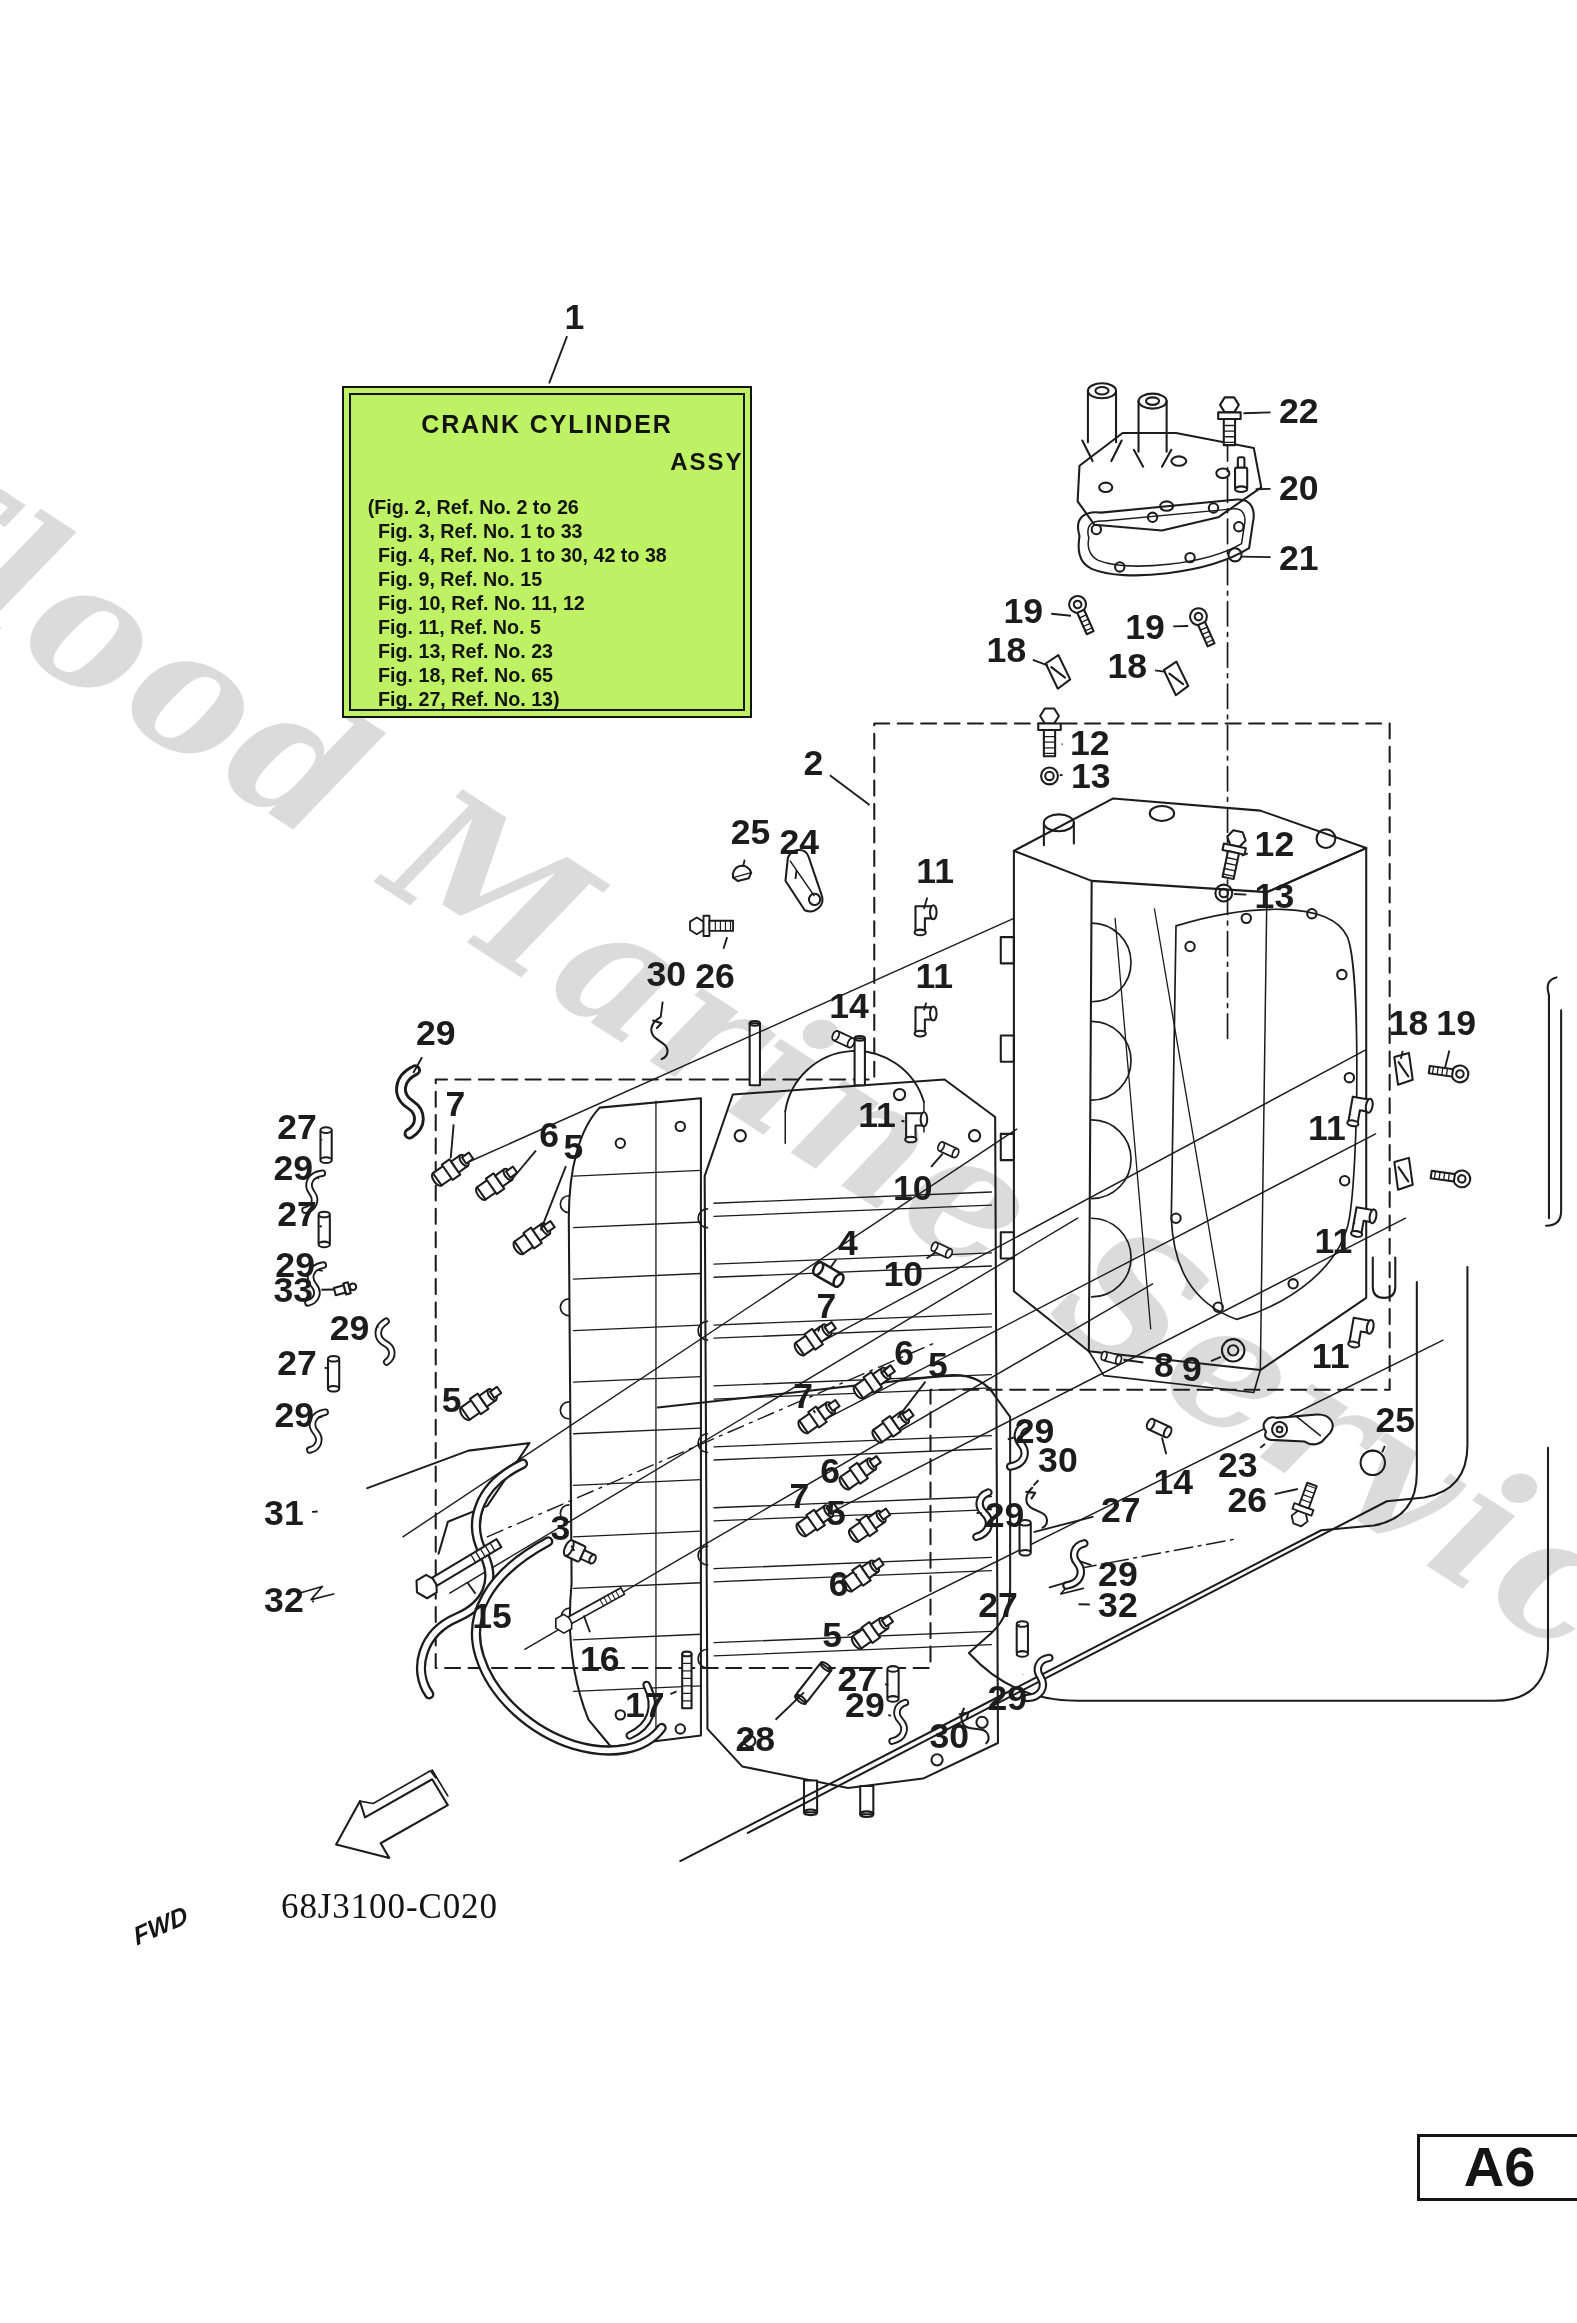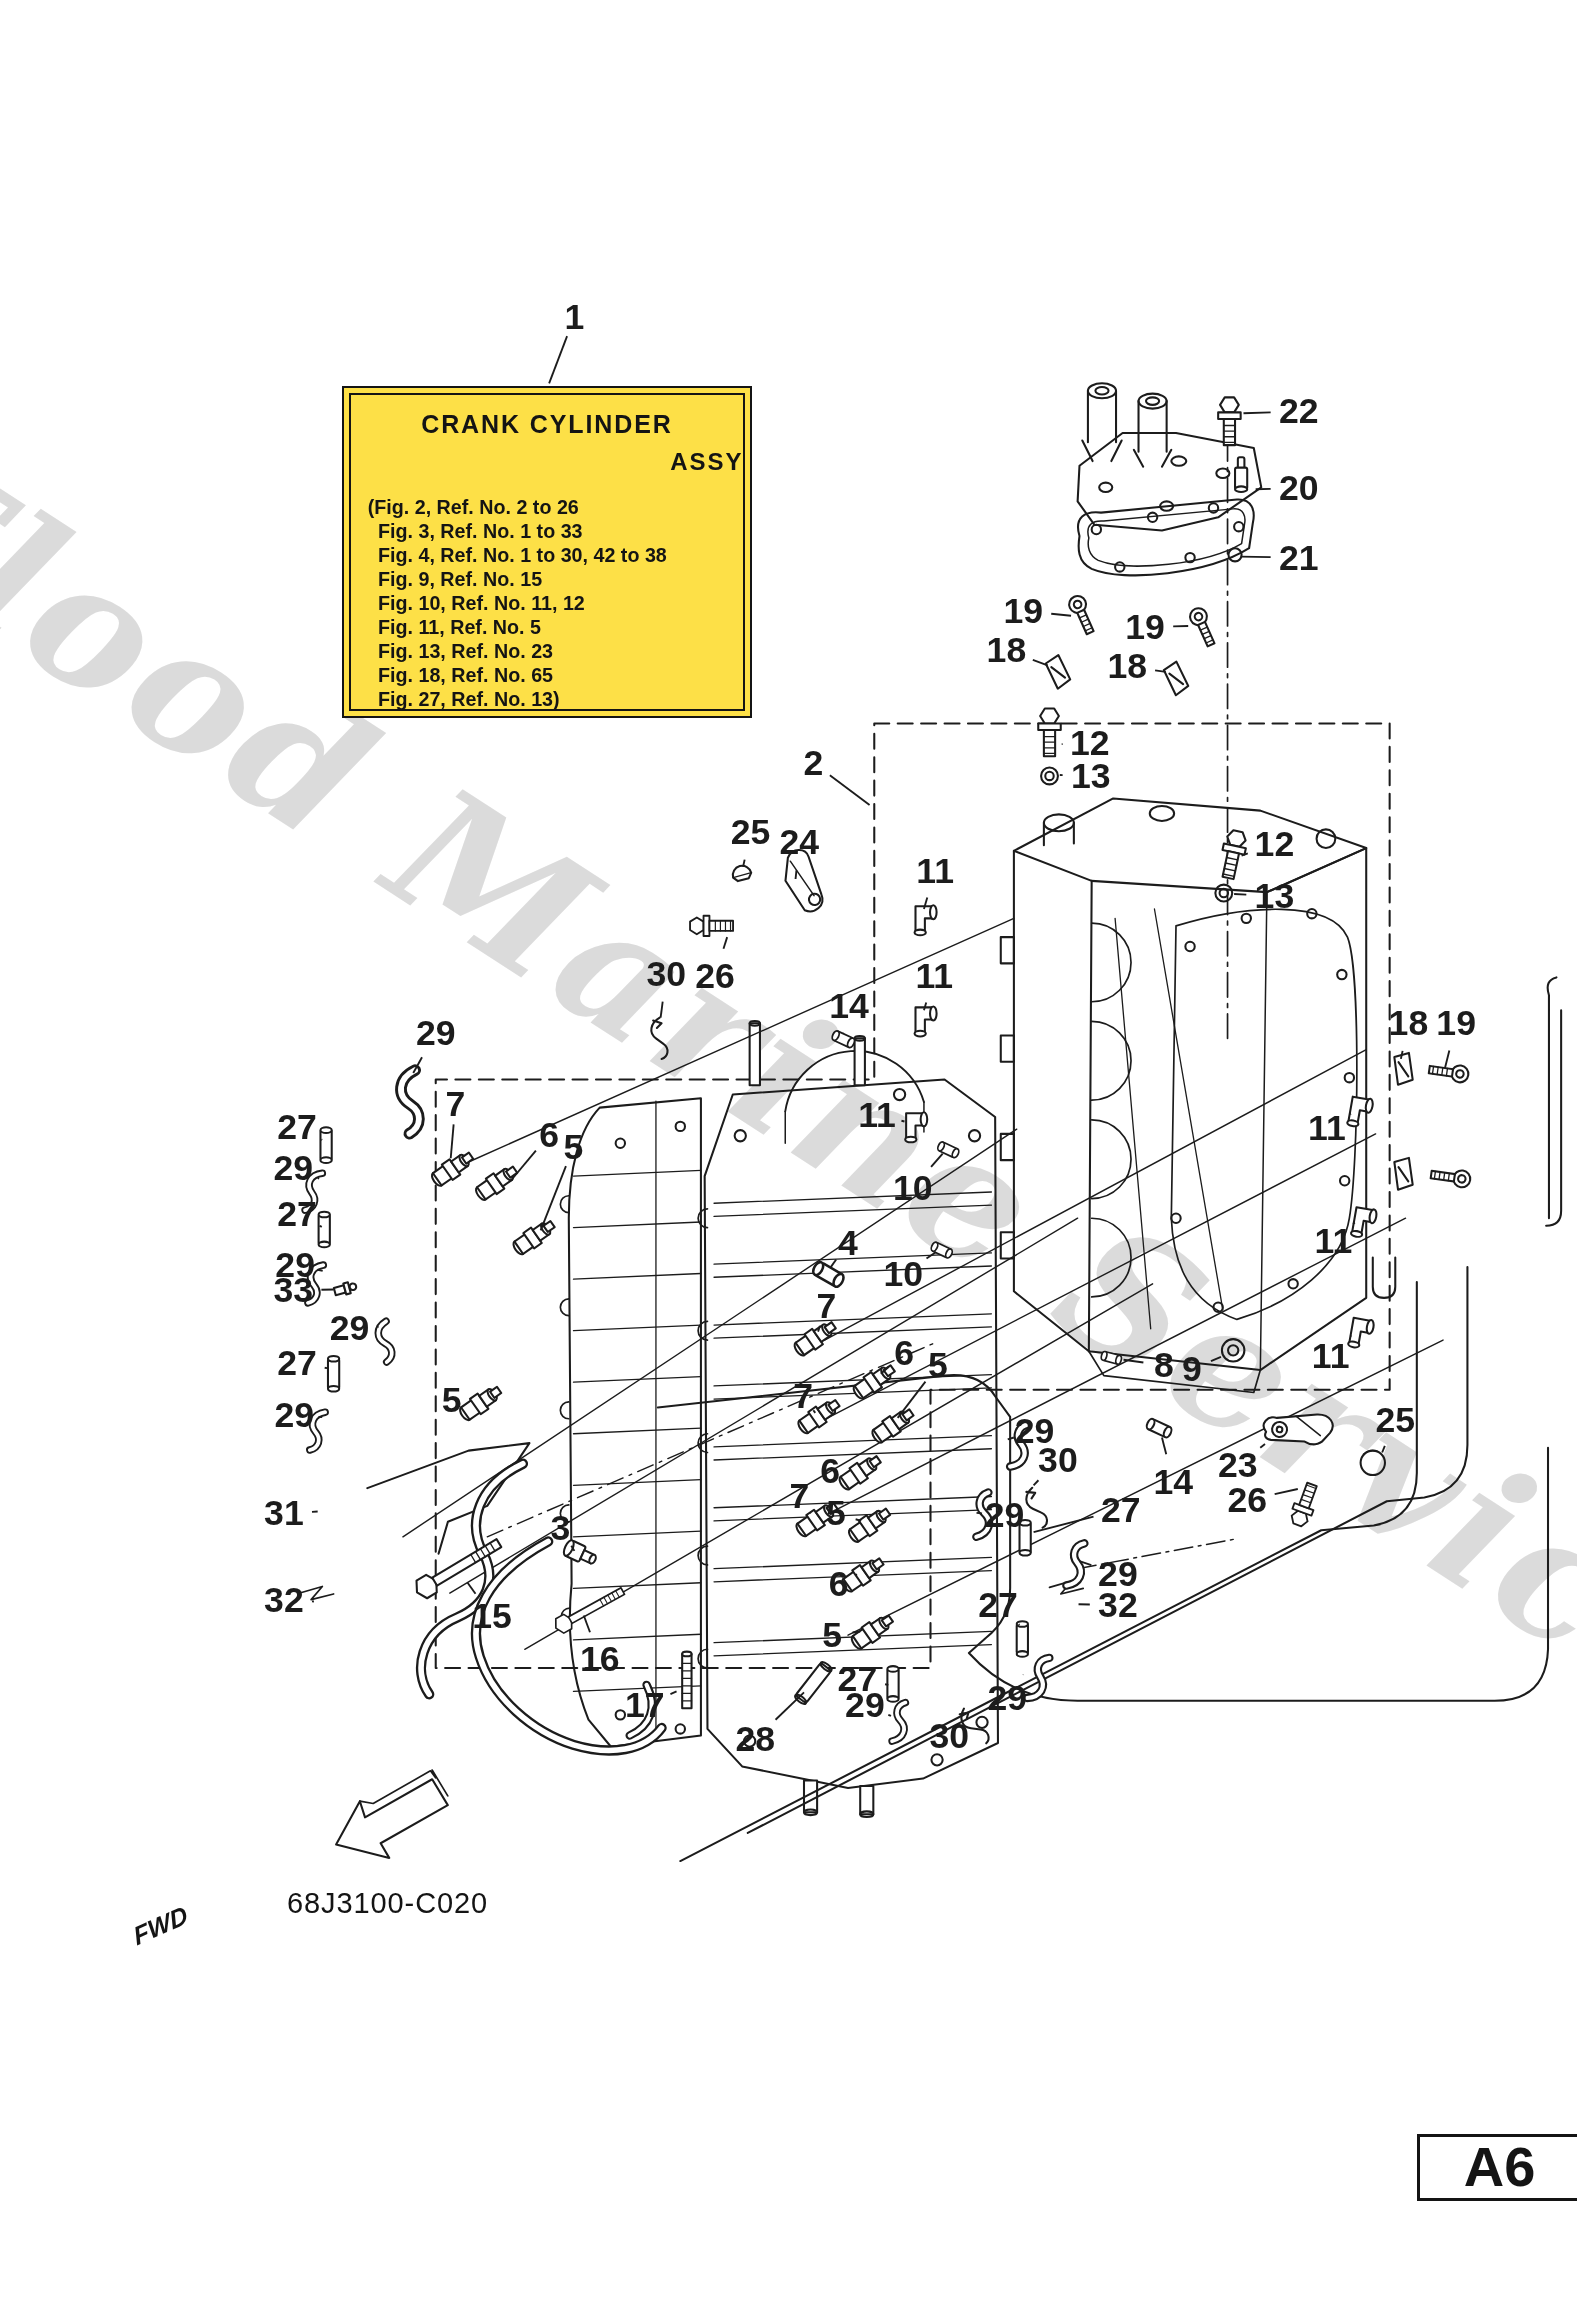--- a/index.html
+++ b/index.html
@@ -4,28 +4,28 @@
 <style>
   html,body{margin:0;padding:0;background:#e8e8e8;}
   .page{position:relative;width:1578px;height:2324px;background:#ffffff;overflow:hidden;
         font-family:"Liberation Sans",sans-serif;color:#141414;}
   .watermark{position:absolute;left:-66px;top:403px;white-space:nowrap;
         font-family:"DejaVu Serif",serif;font-style:italic;font-weight:bold;
         font-size:173px;letter-spacing:5.6px;opacity:.5;transform:rotate(33deg);
         transform-origin:0 0;pointer-events:none;z-index:1;}
   svg.layer{position:absolute;left:0;top:0;z-index:2;}
   .title-box{position:absolute;left:342px;top:386px;width:410px;height:332px;
-        border:2.8px solid #141414;background:#fde047;z-index:3;box-sizing:border-box;}
+        border:2.8px solid #141414;background:#bef264;z-index:3;box-sizing:border-box;}
   .title-box .inner{position:absolute;left:4.7px;top:4.7px;right:4.7px;bottom:4.7px;
         border:2.8px solid #141414;box-sizing:border-box;}
   .tb-title{font-weight:bold;font-size:25px;text-align:center;margin-top:15px;letter-spacing:1.9px;}
   .tb-sub{font-weight:bold;font-size:24px;text-align:right;margin-top:9.4px;letter-spacing:1.9px;}
   .tb-refs{margin-top:19px;font-weight:bold;font-size:19.7px;line-height:24px;padding-left:17px;}
   .tb-refs .fig-line.indent{padding-left:10.3px;}
-  .footer-part{position:absolute;left:287px;top:1887px;font-size:29px;letter-spacing:0.9px;z-index:3;}
+  .footer-part{position:absolute;left:281px;top:1887px;font-size:35px;letter-spacing:0.9px;z-index:3;font-family:Liberation Serif, serif;}
   .page-code-box{position:absolute;left:1417px;top:2134px;width:165px;height:67px;
         border:3.7px solid #141414;box-sizing:border-box;z-index:3;background:#fff;}
   .page-code-box span{display:block;font-weight:bold;font-size:56px;line-height:59px;text-align:center;}
 </style>
 </head>
 <body>
 
 <div class="page">
 
   <div class="watermark" style="color: rgb(185, 185, 185);">Flood Marine Services</div>

